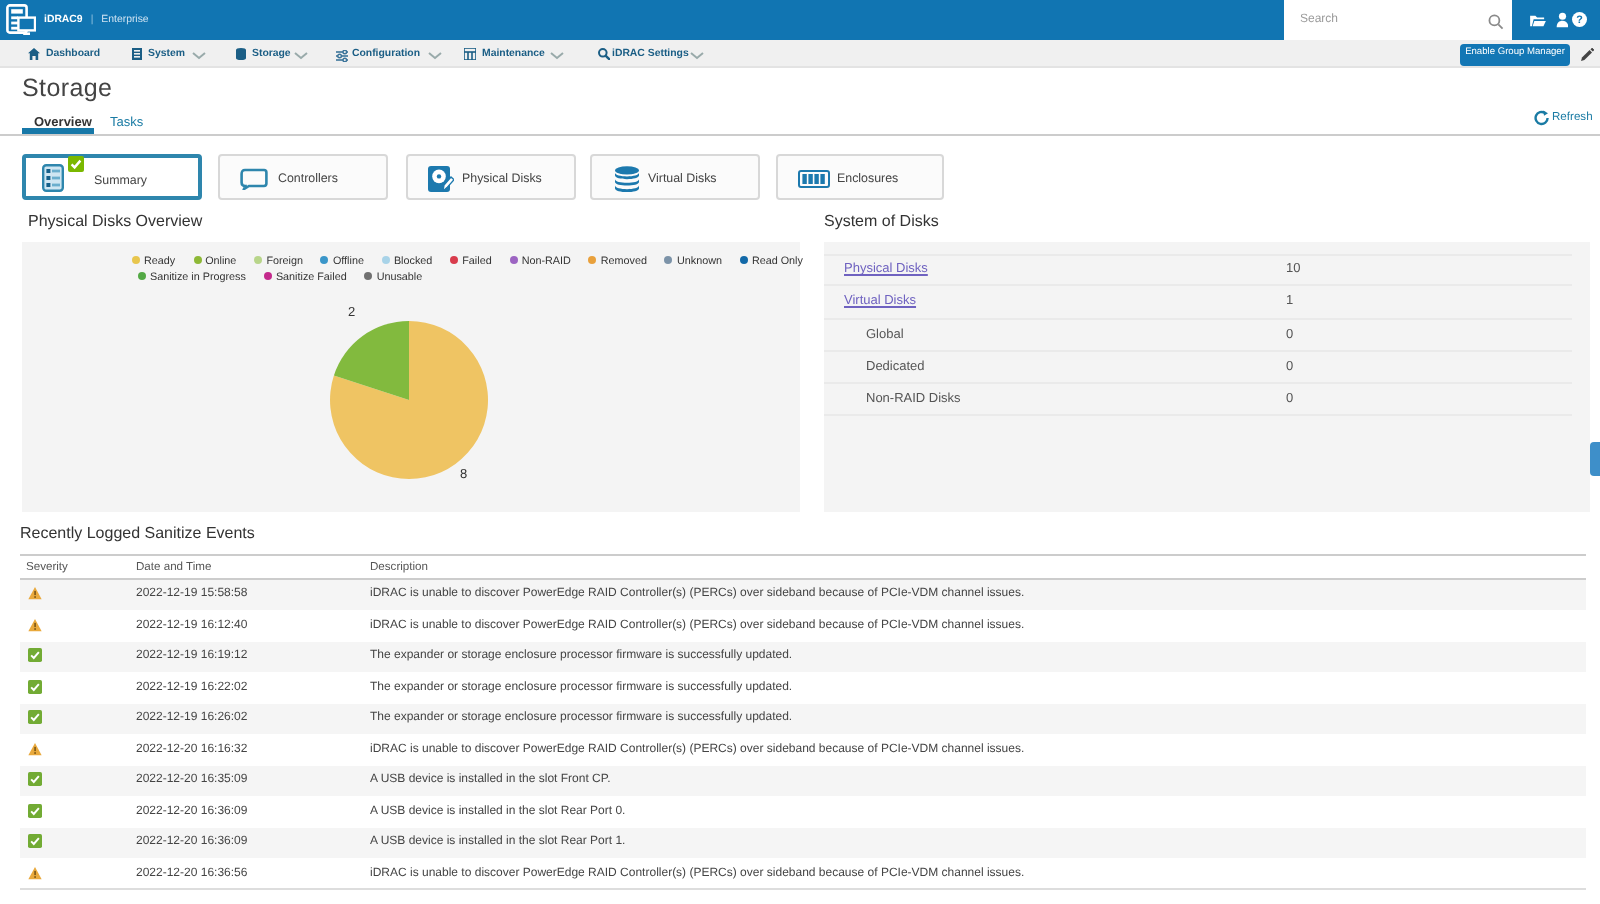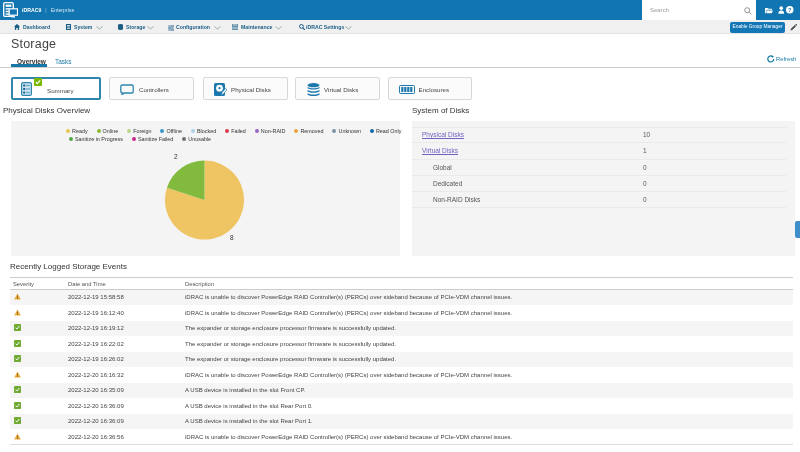--- a/index.html
+++ b/index.html
@@ -207,21 +207,21 @@
   <svg class="abs" style="left:10px;top:7px" width="16" height="9" viewBox="0 0 16 9">
     <rect x="0.5" y="0.5" width="15" height="8" rx="1" fill="none" stroke="#1c79ae" stroke-width="1"></rect>
     <rect x="2.2" y="2" width="2.2" height="5" fill="#1c79ae"></rect>
     <rect x="5.2" y="2" width="2.2" height="5" fill="#1c79ae"></rect>
     <rect x="8.2" y="2" width="2.2" height="5" fill="#1c79ae"></rect>
     <rect x="11.2" y="2" width="2.2" height="5" fill="#1c79ae"></rect>
   </svg>
   <span class="lbl" style="left:30px">Enclosures</span>
 </div>
 
-<div class="ptitle" style="left:3px;top:106px">Physical Disks Overview</div>
+<div class="ptitle" style="left:14px;top:106px">Physical Disks Overview</div>
 <div class="pbody" style="left:11px;top:121px;width:389px;height:135px;"></div>
 <div id="legend">
   <div><span class="li"><span class="dot" style="background:#e8c64d"></span>Ready</span><span class="li"><span class="dot" style="background:#8db836"></span>Online</span><span class="li"><span class="dot" style="background:#b8d58a"></span>Foreign</span><span class="li"><span class="dot" style="background:#3a96c9"></span>Offline</span><span class="li"><span class="dot" style="background:#a8d3e8"></span>Blocked</span><span class="li"><span class="dot" style="background:#d83b4c"></span>Failed</span><span class="li"><span class="dot" style="background:#9c64c2"></span>Non-RAID</span><span class="li"><span class="dot" style="background:#e9a13c"></span>Removed</span><span class="li"><span class="dot" style="background:#7c93a8"></span>Unknown</span><span class="li"><span class="dot" style="background:#1269a8"></span>Read Only</span></div>
   <div style="margin-left:3px"><span class="li"><span class="dot" style="background:#53a945"></span>Sanitize in Progress</span><span class="li"><span class="dot" style="background:#c42a8c"></span>Sanitize Failed</span><span class="li"><span class="dot" style="background:#707070"></span>Unusable</span></div>
 </div>
 <svg class="abs" style="left:160px;top:150px" width="95" height="100" viewBox="0 0 95 100">
   <path d="M44.5 50 L44.5 10.5 A39.5 39.5 0 1 1 6.94 37.8 Z" fill="#efc463"></path>
   <path d="M44.5 50 L44.5 10.5 A39.5 39.5 0 0 0 6.94 37.8 Z" fill="#82ba3e"></path>
 </svg>
 <div class="abs" style="left:174px;top:153px;font-size:6.5px;color:#333">2</div>
@@ -230,21 +230,21 @@
 <div class="ptitle" style="left:412px;top:106px">System of Disks</div>
 <div class="pbody" style="left:412px;top:121px;width:383px;height:135px;"></div>
 <div class="abs" style="left:412px;top:126.5px;width:374px;height:1px;background:#eaeaea"></div>
 <div class="srow" style="top:127px"><a style="margin-left:10px">Physical Disks</a><span class="val">10</span></div>
 <div class="srow" style="top:143.3px"><a style="margin-left:10px">Virtual Disks</a><span class="val">1</span></div>
 <div class="srow" style="top:159.6px"><span style="margin-left:21px">Global</span><span class="val">0</span></div>
 <div class="srow" style="top:175.9px"><span style="margin-left:21px">Dedicated</span><span class="val">0</span></div>
 <div class="srow" style="top:192.2px"><span style="margin-left:21px">Non-RAID Disks</span><span class="val">0</span></div>
 <div class="abs" style="left:795px;top:221px;width:5px;height:17px;background:#3e8fc9;border-radius:2px 0 0 2px;"></div>
 
-<div class="ptitle" style="left:10px;top:262px">Recently Logged Storage Events</div>
+<div class="ptitle" style="left:10px;top:262px">Recently Logged Sanitize Events</div>
 <div id="tblhead">
   <span class="abs" style="left:3px;top:3px">Severity</span>
   <span class="abs" style="left:58px;top:3px">Date and Time</span>
   <span class="abs" style="left:175px;top:3px">Description</span>
 </div>
 <div class="trow odd" style="top:289.5px">
   <svg class="sev" width="7" height="7" viewBox="0 0 8 8">
       <path d="M4 0.5 L7.8 7.5 L0.2 7.5 Z" fill="#e9a93c"></path>
       <rect x="3.6" y="2.8" width="0.9" height="2.4" fill="#7a5513"></rect>
       <rect x="3.6" y="5.8" width="0.9" height="1" fill="#7a5513"></rect>

